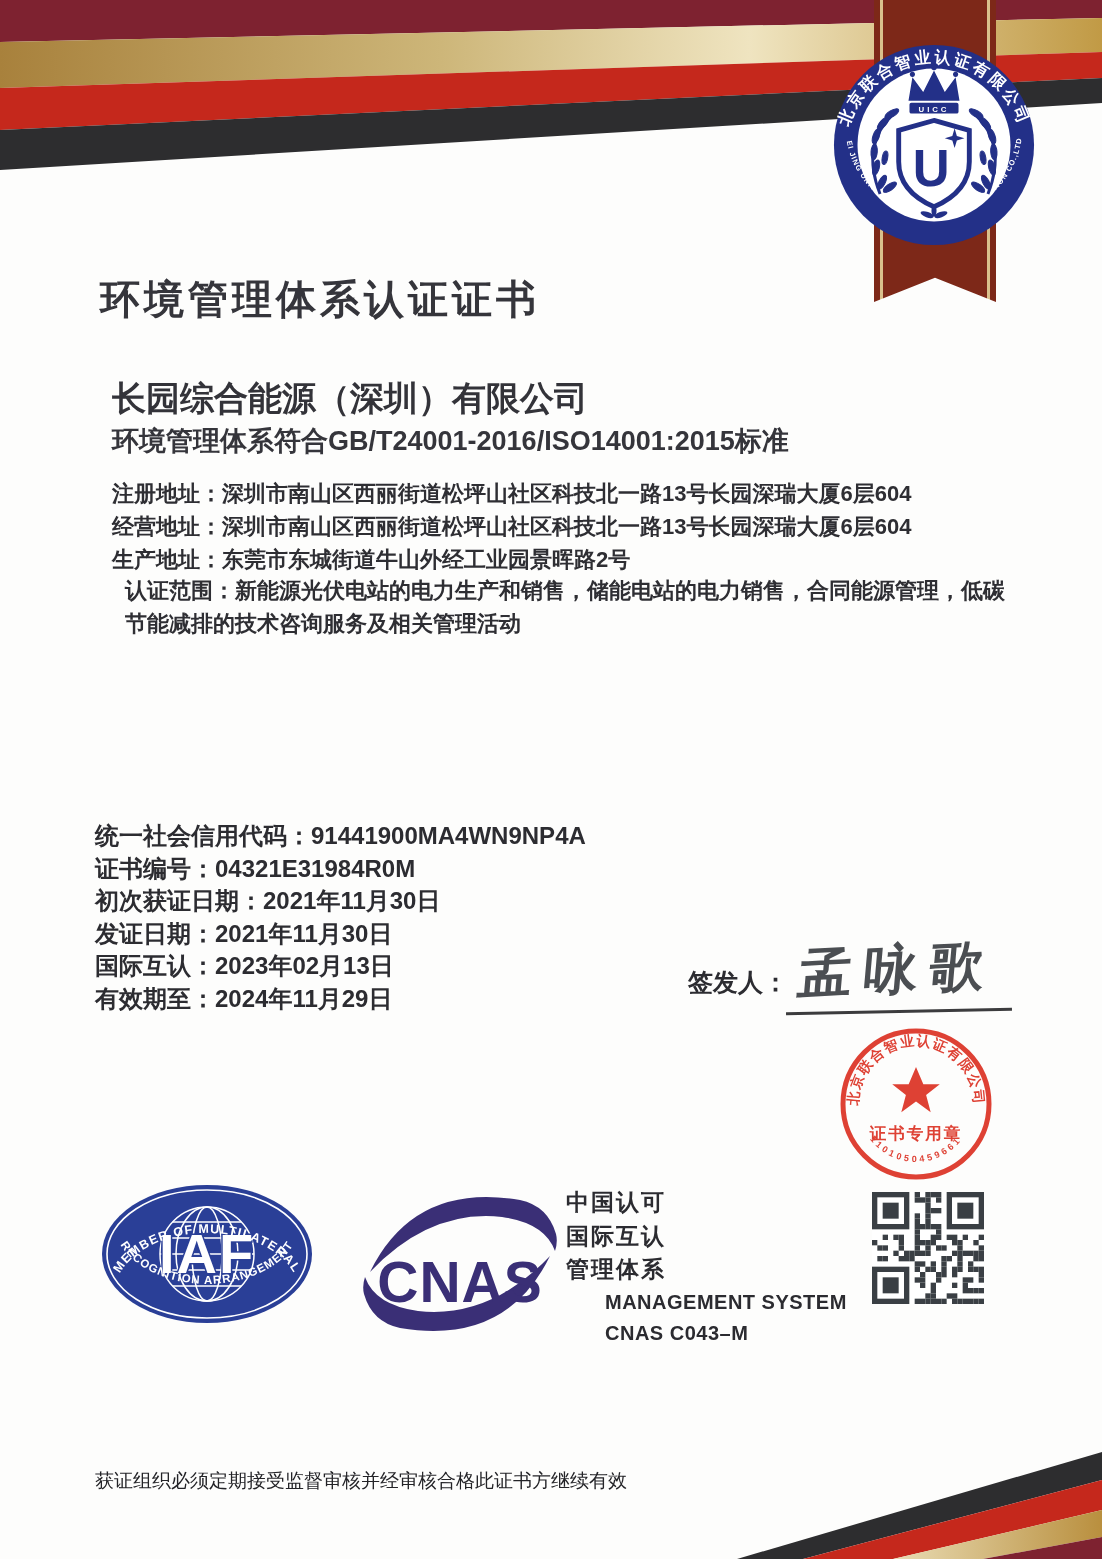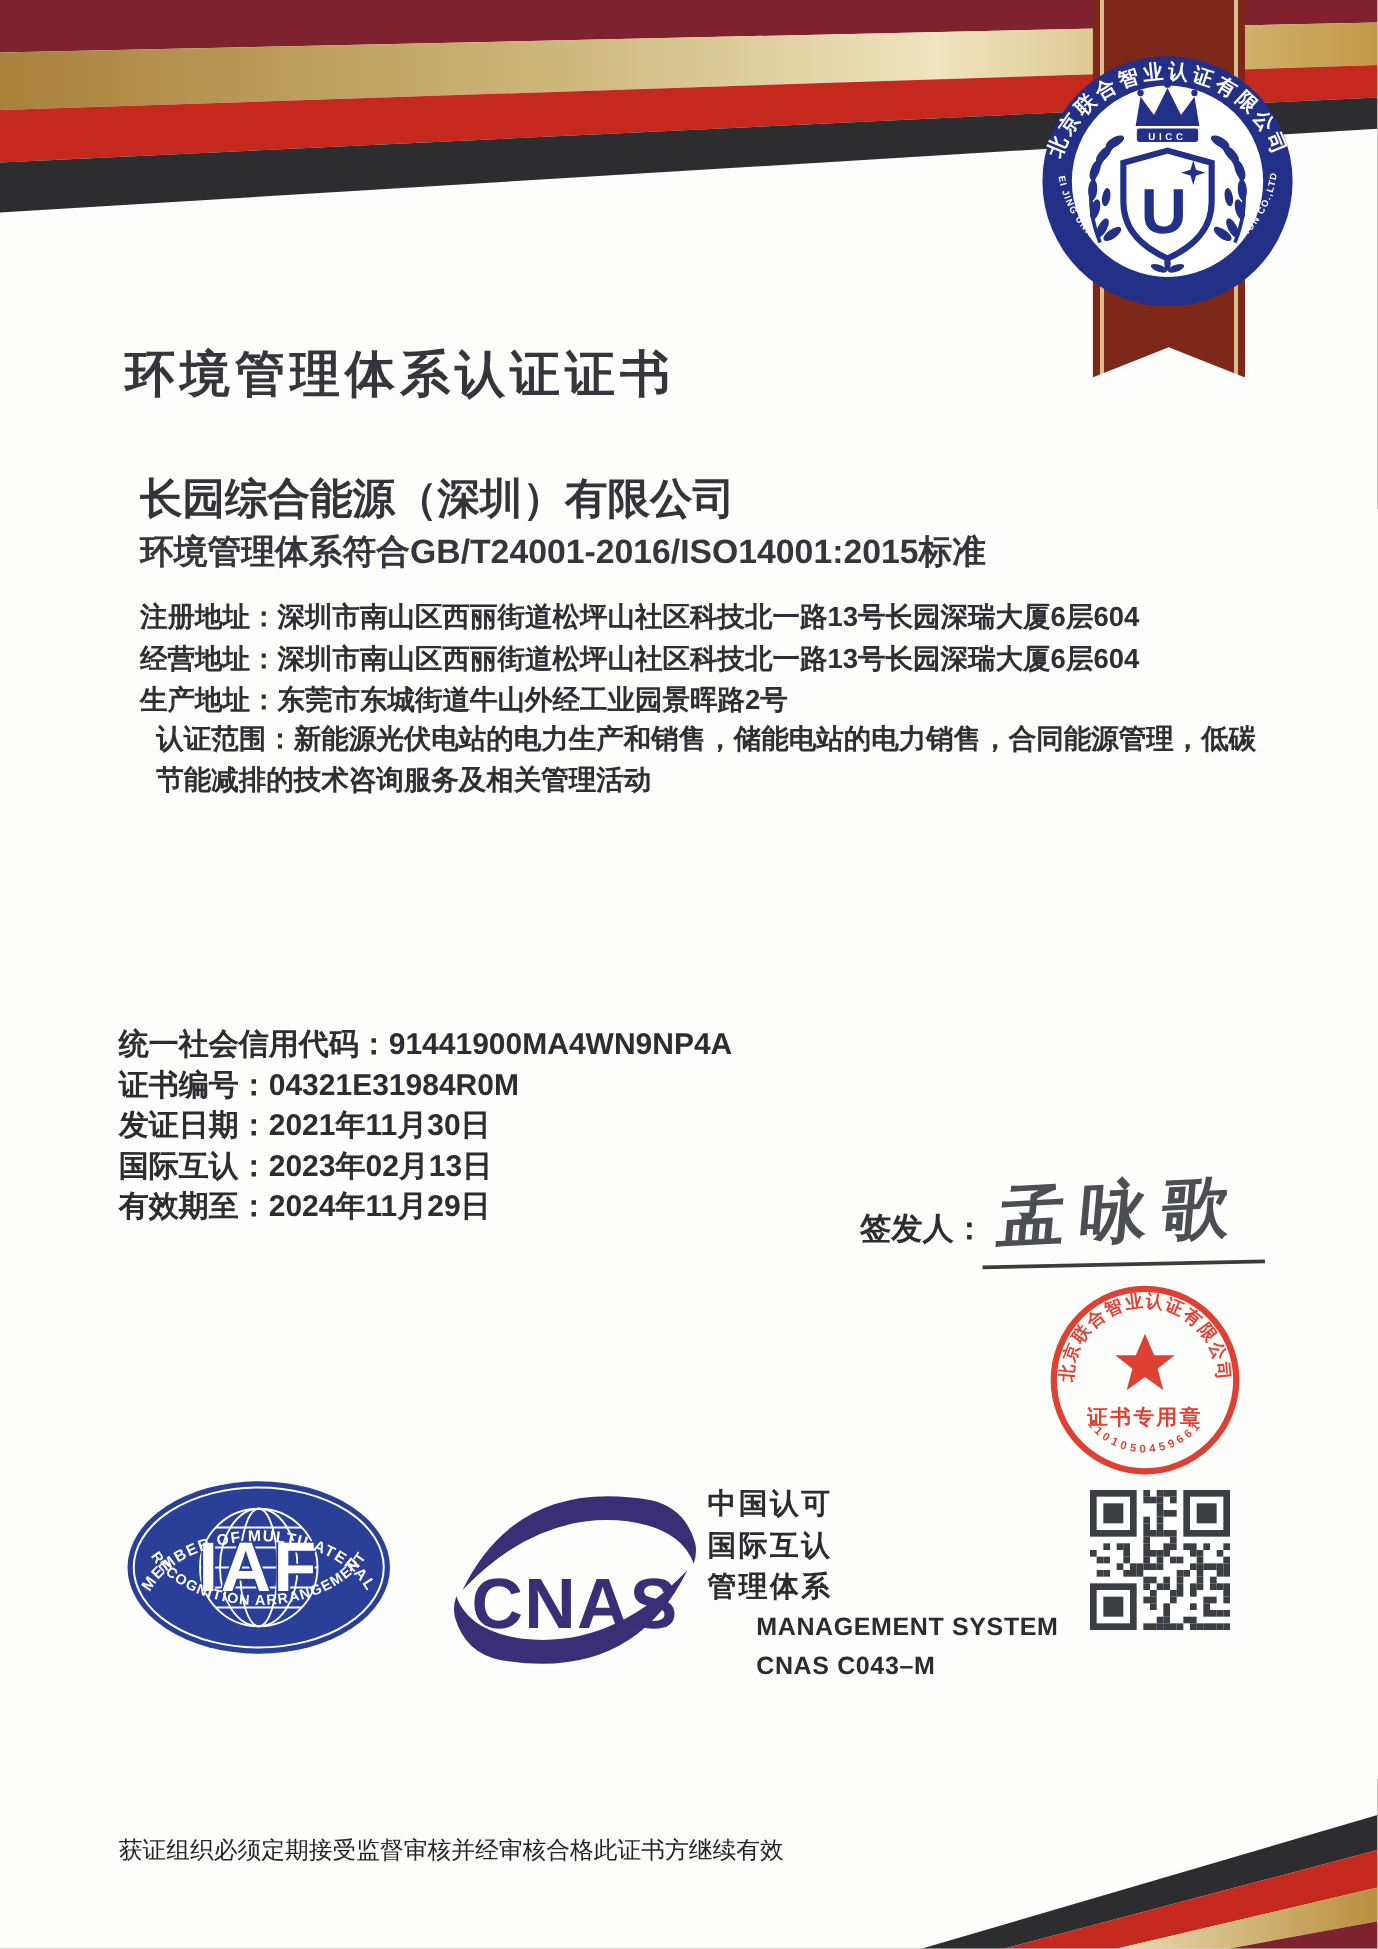--- a/index.html
+++ b/index.html
@@ -126,20 +126,21 @@
     <div><span>注册地址：</span><span>深圳市南山区西丽街道松坪山社区科技北一路13号长园深瑞大厦6层604</span></div>
     <div><span>经营地址：</span><span>深圳市南山区西丽街道松坪山社区科技北一路13号长园深瑞大厦6层604</span></div>
     <div><span>生产地址：</span><span>东莞市东城街道牛山外经工业园景晖路2号</span></div>
   </div>
 
   <div class="scope">认证范围：新能源光伏电站的电力生产和销售，储能电站的电力销售，合同能源管理，低碳节能减排的技术咨询服务及相关管理活动</div>
 
   <div class="info">
     <div><span>统一社会信用代码：</span><span>91441900MA4WN9NP4A</span></div>
     <div><span>证书编号：</span><span>04321E31984R0M</span></div>
+    <div><span>初次获证日期：</span><span>2021年11月30日</span></div>
     <div><span>发证日期：</span><span>2021年11月30日</span></div>
     <div><span>国际互认：</span><span>2023年02月13日</span></div>
     <div><span>有效期至：</span><span>2024年11月29日</span></div>
   </div>
 
   <div class="issuer-label">签发人：</div>
   <div class="signature">孟咏歌</div>
   <div class="sig-line"></div>
 
   <svg class="seal" viewBox="0 0 156 156">

